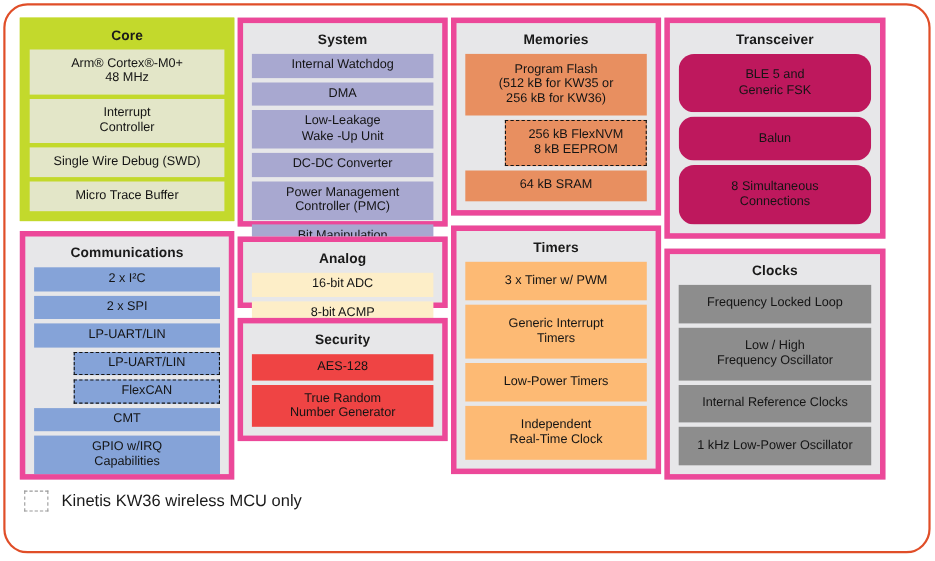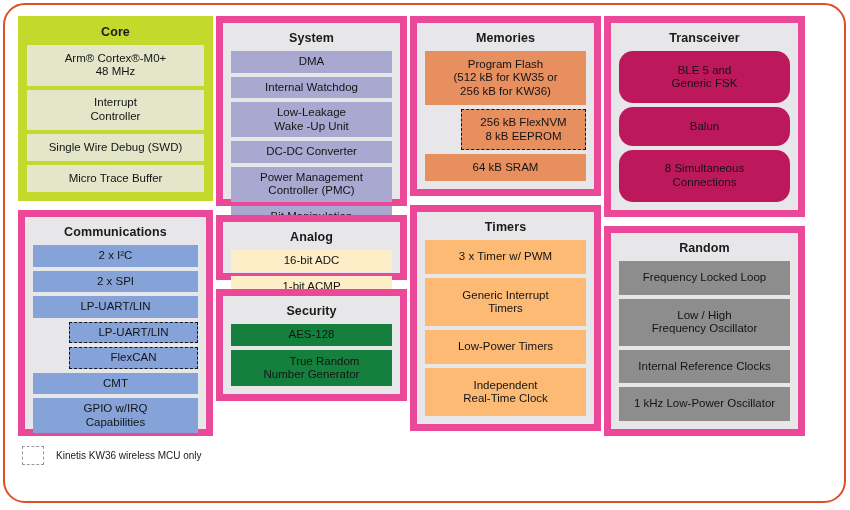--- a/index.html
+++ b/index.html
@@ -53,21 +53,21 @@
     box-sizing: border-box;
   }
   .col-core   { width: 195px; }
   .col-system { width: 191px; }
   .col-mem    { width: 191px; }
   .col-trans  { width: 201px; }
 
   
   .panel {
     background: #e7e7e9;
-    border: 7px solid #ec4899;
+    border: 5px solid #ec4899;
     box-sizing: border-box;
     padding: 6px 8px 8px 8px;
     display: flex;
     flex-direction: column;
   }
   .panel.panel-core {
     background: #c3d92c;
     border: 1px solid #c3d92c;
   }
 
@@ -105,21 +105,21 @@
   .item.dashed {
     border: 1.6px dashed #141414;
     margin-left: 36px;
   }
 
   
   .sw-core   { background: #e3e6c8; }
   .sw-comms  { background: #85a3d8; }
   .sw-system { background: #a8a8d0; }
   .sw-analog { background: #fdeec8; }
-  .sw-sec    { background: #15803d; text-align: right; }
+  .sw-sec    { background: #ef4444; }
   .sw-mem    { background: #e88f60; }
   .sw-timer  { background: #fdba74; }
   .sw-trans  { background: #be185d; border-radius: 14px; }
   .sw-clock  { background: #8d8d8d; }
 
   
   #legend {
     position: absolute;
     left: 22px;
     top: 446px;
@@ -130,21 +130,21 @@
   }
   #legend-swatch {
     width: 22px;
     height: 19px;
     box-sizing: border-box;
     border: 1.6px dashed #9a9a9a;
     background: #ffffff;
     flex: 0 0 auto;
   }
   #legend-text {
-    font-size: 10px;
+    font-size: 15px;
     line-height: 16px;
     color: #1a1a1a;
   }
 </style>
 </head>
 <body>
 
 <div id="canvas">
 
   <div id="outer-frame"></div>
@@ -175,36 +175,36 @@
             <div class="item sw-comms">GPIO w/IRQ
 Capabilities</div>
           </div>
       </div>
     </div>
 
     <div class="column col-system">
       <div class="panel" style="height:190px;">
         <div class="panel-title">System</div>
         <div class="items">
+            <div class="item sw-system">Internal Watchdog</div>
             <div class="item sw-system">DMA</div>
-            <div class="item sw-system">Internal Watchdog</div>
             <div class="item sw-system">Low-Leakage
 Wake -Up Unit</div>
             <div class="item sw-system">DC-DC Converter</div>
             <div class="item sw-system">Power Management
 Controller (PMC)</div>
             <div class="item sw-system">Bit Manipulation
 Engine (BME)</div>
           </div>
       </div>
       <div class="panel" style="height:65px;">
         <div class="panel-title">Analog</div>
         <div class="items">
             <div class="item sw-analog">16-bit ADC</div>
-            <div class="item sw-analog">1-bit ACMP</div>
+            <div class="item sw-analog">8-bit ACMP</div>
           </div>
       </div>
       <div class="panel" style="height:112px;">
         <div class="panel-title">Security</div>
         <div class="items">
             <div class="item sw-sec">AES-128</div>
             <div class="item sw-sec">True Random
 Number Generator</div>
           </div>
       </div>
@@ -240,21 +240,21 @@
         <div class="panel-title">Transceiver</div>
         <div class="items">
             <div class="item sw-trans">BLE 5 and
 Generic FSK</div>
             <div class="item sw-trans">Balun</div>
             <div class="item sw-trans">8 Simultaneous
 Connections</div>
           </div>
       </div>
       <div class="panel" style="height:226px;">
-        <div class="panel-title">Random</div>
+        <div class="panel-title">Clocks</div>
         <div class="items">
             <div class="item sw-clock">Frequency Locked Loop</div>
             <div class="item sw-clock">Low / High
 Frequency Oscillator</div>
             <div class="item sw-clock">Internal Reference Clocks</div>
             <div class="item sw-clock">1 kHz Low-Power Oscillator</div>
           </div>
       </div>
     </div>
 

